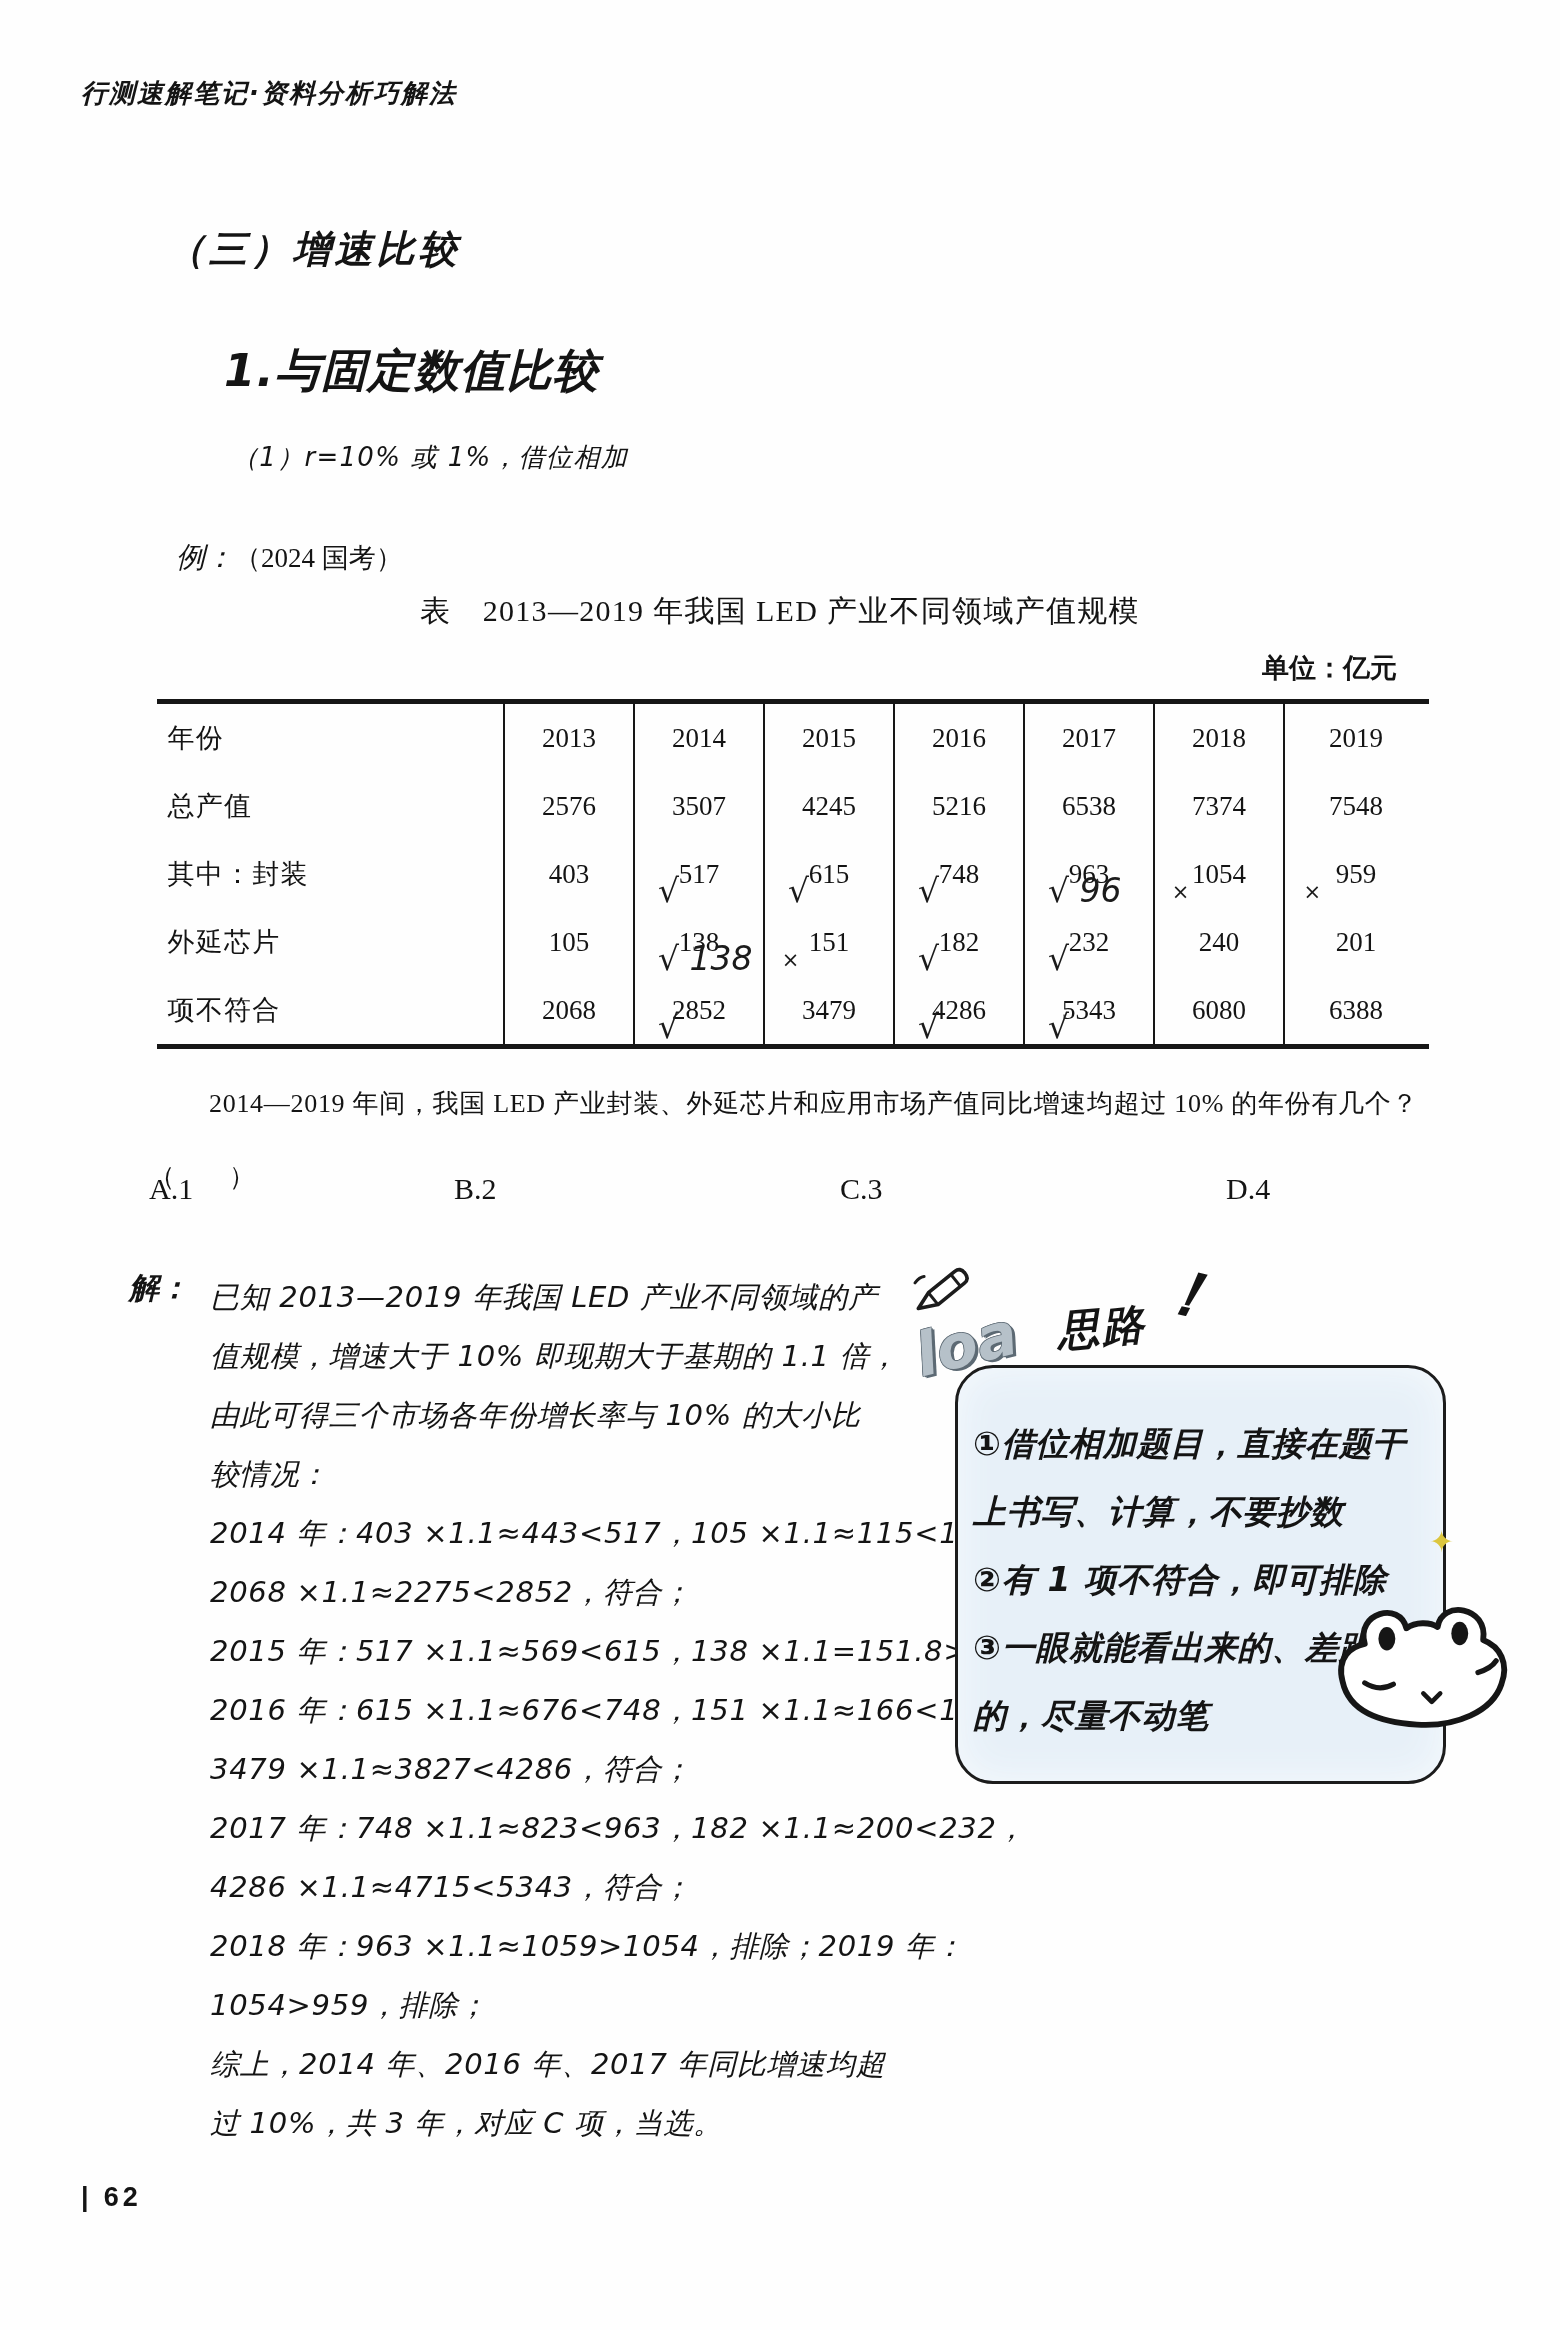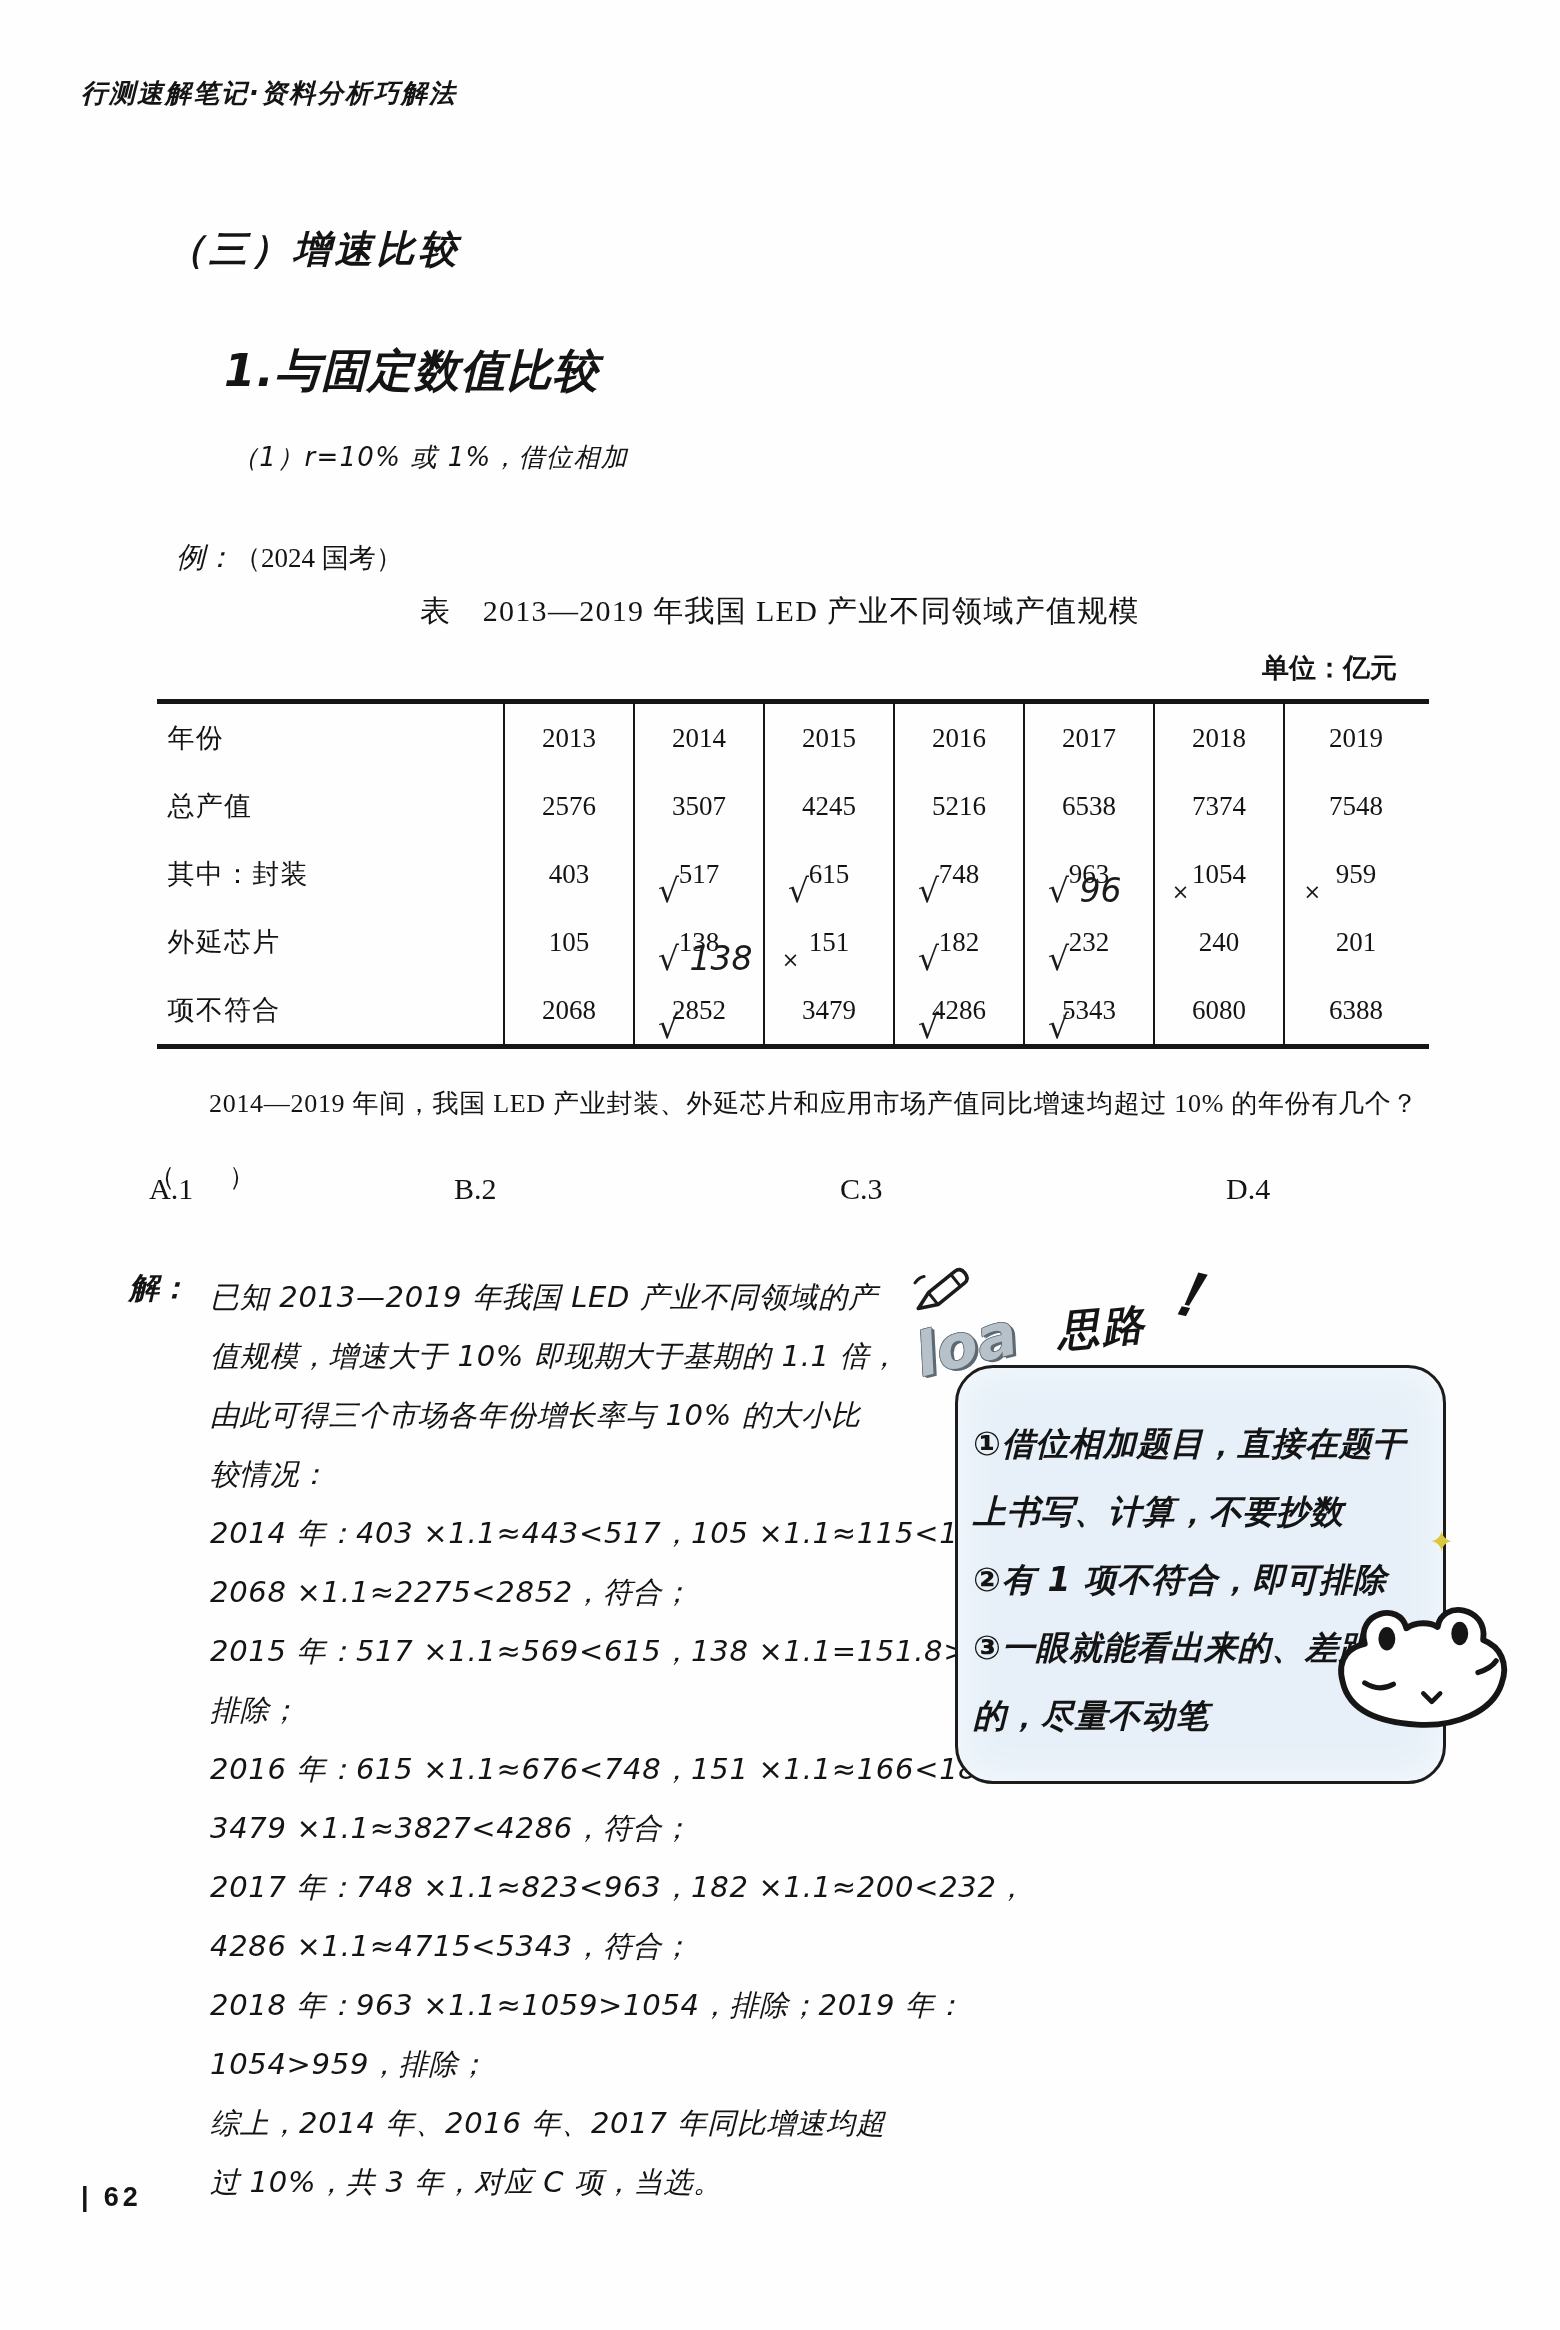--- a/index.html
+++ b/index.html
@@ -214,21 +214,20 @@
   <div class="abs solution">
     <span class="solution-label hand">解：</span>
     <div class="solution-lines">
       <div class="solution-line hand">已知 2013—2019 年我国 LED 产业不同领域的产</div>
       <div class="solution-line hand">值规模，增速大于 10% 即现期大于基期的 1.1 倍，</div>
       <div class="solution-line hand">由此可得三个市场各年份增长率与 10% 的大小比</div>
       <div class="solution-line hand">较情况：</div>
       <div class="solution-line hand">2014 年：403 ×1.1≈443&lt;517，105 ×1.1≈115&lt;138，</div>
       <div class="solution-line hand">2068 ×1.1≈2275&lt;2852，符合；</div>
       <div class="solution-line hand">2015 年：517 ×1.1≈569&lt;615，138 ×1.1=151.8&gt;151，</div>
-      <div class="solution-line hand">排除；</div>
       <div class="solution-line hand">2016 年：615 ×1.1≈676&lt;748，151 ×1.1≈166&lt;182，</div>
       <div class="solution-line hand">3479 ×1.1≈3827&lt;4286，符合；</div>
       <div class="solution-line hand">2017 年：748 ×1.1≈823&lt;963，182 ×1.1≈200&lt;232，</div>
       <div class="solution-line hand">4286 ×1.1≈4715&lt;5343，符合；</div>
       <div class="solution-line hand">2018 年：963 ×1.1≈1059&gt;1054，排除；2019 年：</div>
       <div class="solution-line hand">1054&gt;959，排除；</div>
       <div class="solution-line hand">综上，2014 年、2016 年、2017 年同比增速均超</div>
       <div class="solution-line hand">过 10%，共 3 年，对应 C 项，当选。</div>
     </div>
   </div>

